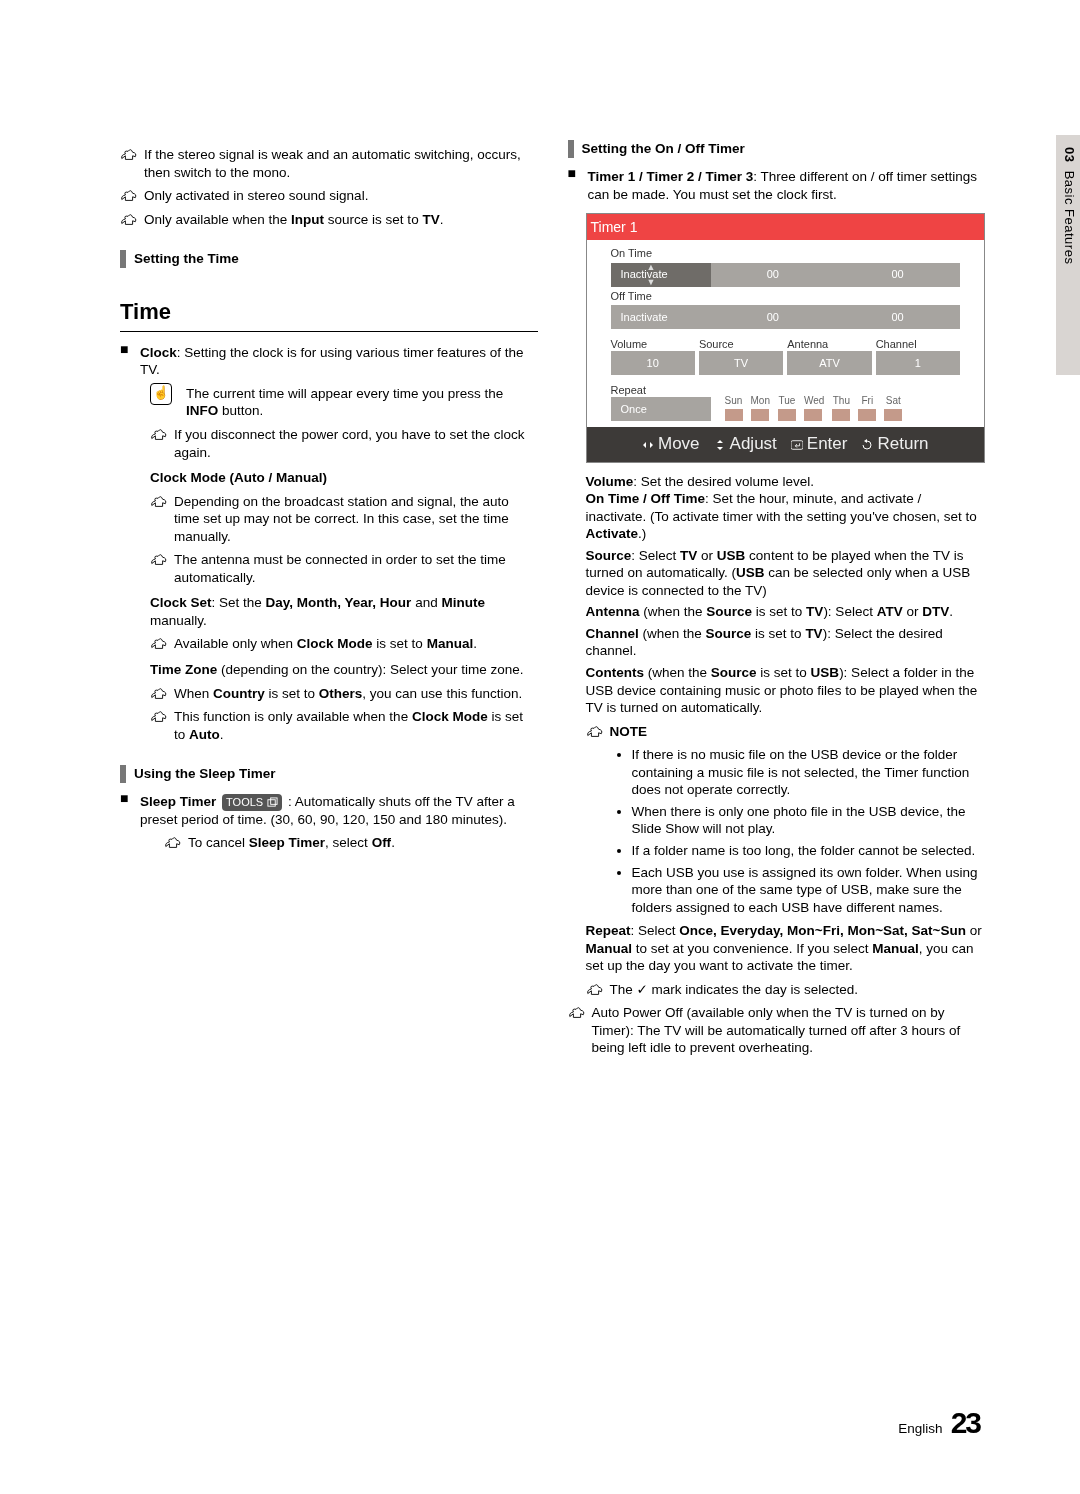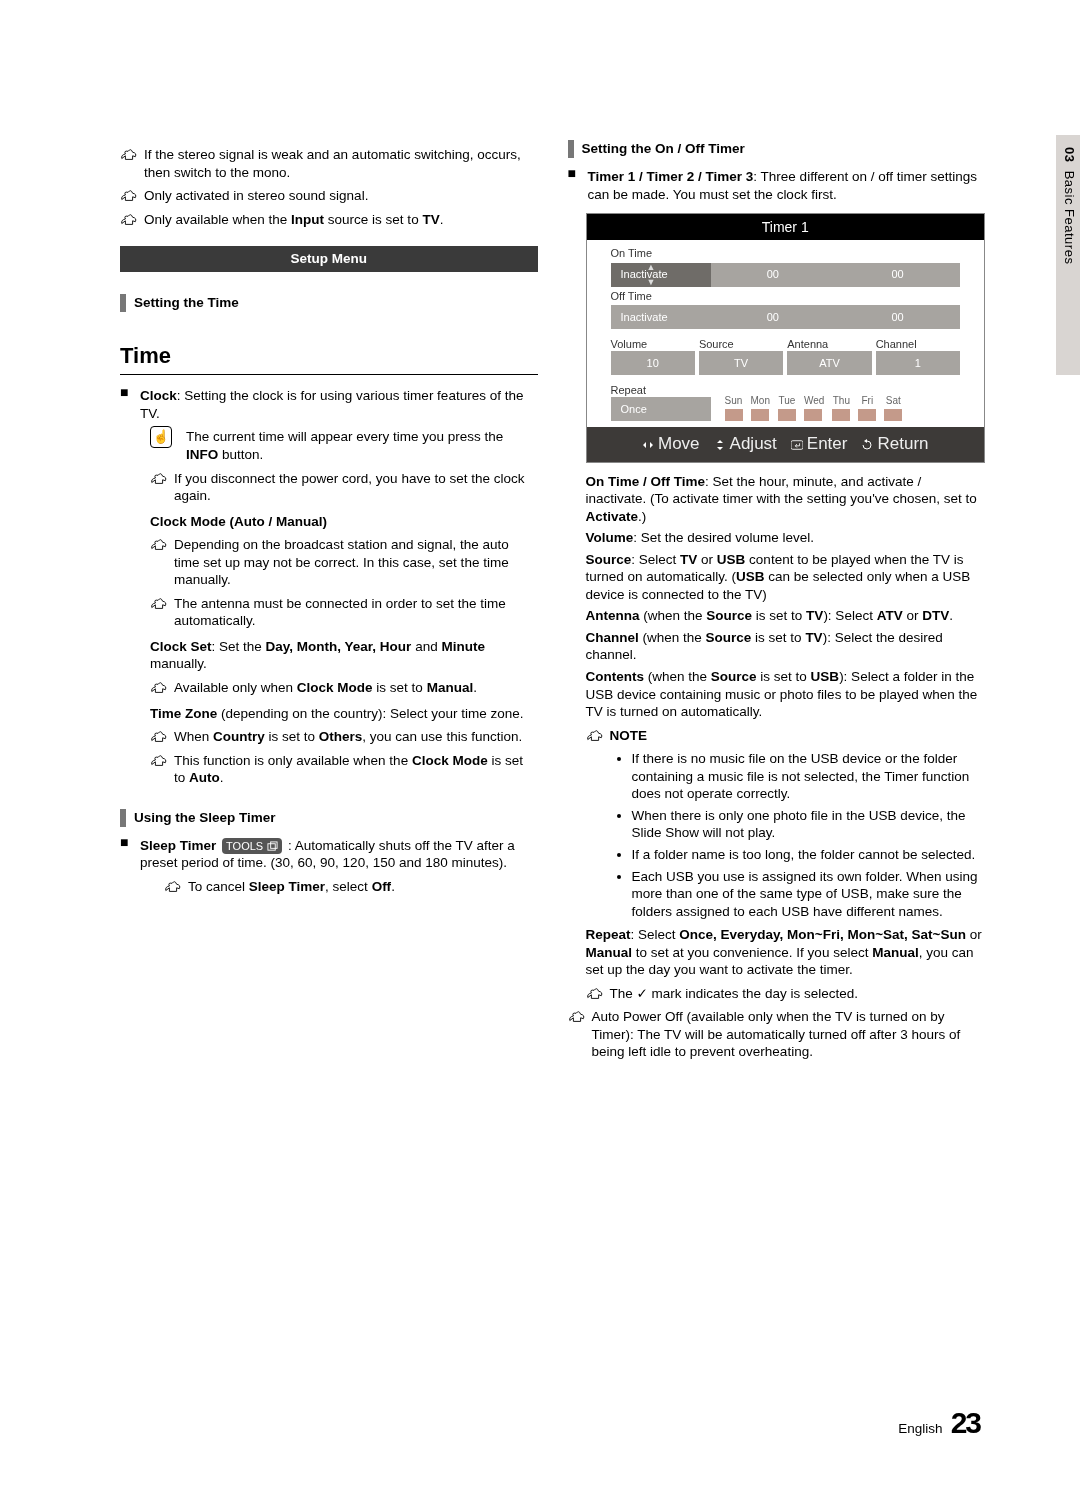--- a/index.html
+++ b/index.html
@@ -69,21 +69,21 @@
 
   .tools-badge {
     display:inline-flex; align-items:center; background:#555; color:#fff;
     border-radius:4px; font-size:11px; padding:1px 4px; gap:4px;
     vertical-align:middle; margin:0 2px;
   }
   .tools-badge svg { width:11px; height:11px; }
 
   
   .timer-box { border:1px solid #888; background:#fff; margin:10px 0; font-size:12px;}
-  .timer-title { background:#000000; color:#fff; text-align:center; padding:4px; font-size:14px; }
+  .timer-title { background:#ef4444; color:#fff; text-align:left; padding:4px; font-size:14px; }
   .tb-body { padding: 4px 24px 0; }
   .tb-label { font-size:11px; color:#333; margin-top:2px; }
   .tb-row { display:flex; gap:0; margin:2px 0; }
   .cell { background:#a7a4a0; color:#fff; height:24px; display:flex; align-items:center; justify-content:center; font-size:11px; }
   .cell-dark { background:#6f6c68; }
   .cell-left { width:85px; justify-content:flex-start; padding-left:10px;}
   .on-time .cell-left { position:relative; }
   .arrow-ud { position:absolute; left:36px; font-size:9px; line-height:7px; color:#ddd; }
   .arrow-ud.up { top:1px; } .arrow-ud.dn { bottom:1px; }
   .tb-4 { gap:4px; }
@@ -127,21 +127,20 @@
             </svg></span>
           <div>Only activated in stereo sound signal.</div>
         </div>
       <div class="note">
           <span class="note-icon"><svg viewBox="0 0 20 14">
               <path d="M2 12 Q1 8 6 7 Q4 3 9 4 Q12 0 14 5 Q19 6 17 10 L14 9 L14 13 L6 13 L6 9 Z" fill="none" stroke="#000" stroke-width="1"></path>
             </svg></span>
           <div><span>Only available when the </span><b>Input</b><span> source is set to </span><b>TV</b><span>.</span></div>
         </div>
 
-      <div class="menu-bar">Setup Menu</div>
 
       <div class="subhead">
           <span>Setting the Time</span>
         </div>
 
       <div class="big-title">Time</div>
 
       <div class="blk">
         <span class="blk-marker">■</span>
         <div><b>Clock</b><span>: Setting the clock is for using various timer features of the TV.</span></div>
@@ -323,22 +322,22 @@
           <span class="key">
               <svg viewBox="0 0 12 12">
                 <path d="M6 2 A4 4 0 1 1 2 6" fill="none" stroke="#fff"></path>
                 <path d="M6 0 L6 4 L3 2 Z" fill="#fff"></path>
               </svg>
               <span>Return</span>
             </span>
         </div>
       </div>
 
+      <div style="margin-left:18px; margin-top:4px;"><b>Volume</b><span>: Set the desired volume level.</span></div>
       <div style="margin-left:18px;"><b>On Time / Off Time</b><span>: Set the hour, minute, and activate / inactivate. (To activate timer with the setting you've chosen, set to </span><b>Activate</b><span>.)</span></div>
-      <div style="margin-left:18px; margin-top:4px;"><b>Volume</b><span>: Set the desired volume level.</span></div>
       <div style="margin-left:18px; margin-top:4px;"><b>Source</b><span>: Select </span><b>TV</b><span> or </span><b>USB</b><span> content to be played when the TV is turned on automatically. (</span><b>USB</b><span> can be selected only when a USB device is connected to the TV)</span></div>
       <div style="margin-left:18px; margin-top:4px;"><b>Antenna</b><span> (when the </span><b>Source</b><span> is set to </span><b>TV</b><span>): Select </span><b>ATV</b><span> or </span><b>DTV</b><span>.</span></div>
       <div style="margin-left:18px; margin-top:4px;"><b>Channel</b><span> (when the </span><b>Source</b><span> is set to </span><b>TV</b><span>): Select the desired channel.</span></div>
       <div style="margin-left:18px; margin-top:4px;"><b>Contents</b><span> (when the </span><b>Source</b><span> is set to </span><b>USB</b><span>): Select a folder in the USB device containing music or photo files to be played when the TV is turned on automatically.</span></div>
 
       <div class="note" style="margin-left:18px;">
           <span class="note-icon"><svg viewBox="0 0 20 14">
               <path d="M2 12 Q1 8 6 7 Q4 3 9 4 Q12 0 14 5 Q19 6 17 10 L14 9 L14 13 L6 13 L6 9 Z" fill="none" stroke="#000" stroke-width="1"></path>
             </svg></span>
           <b>NOTE</b>

